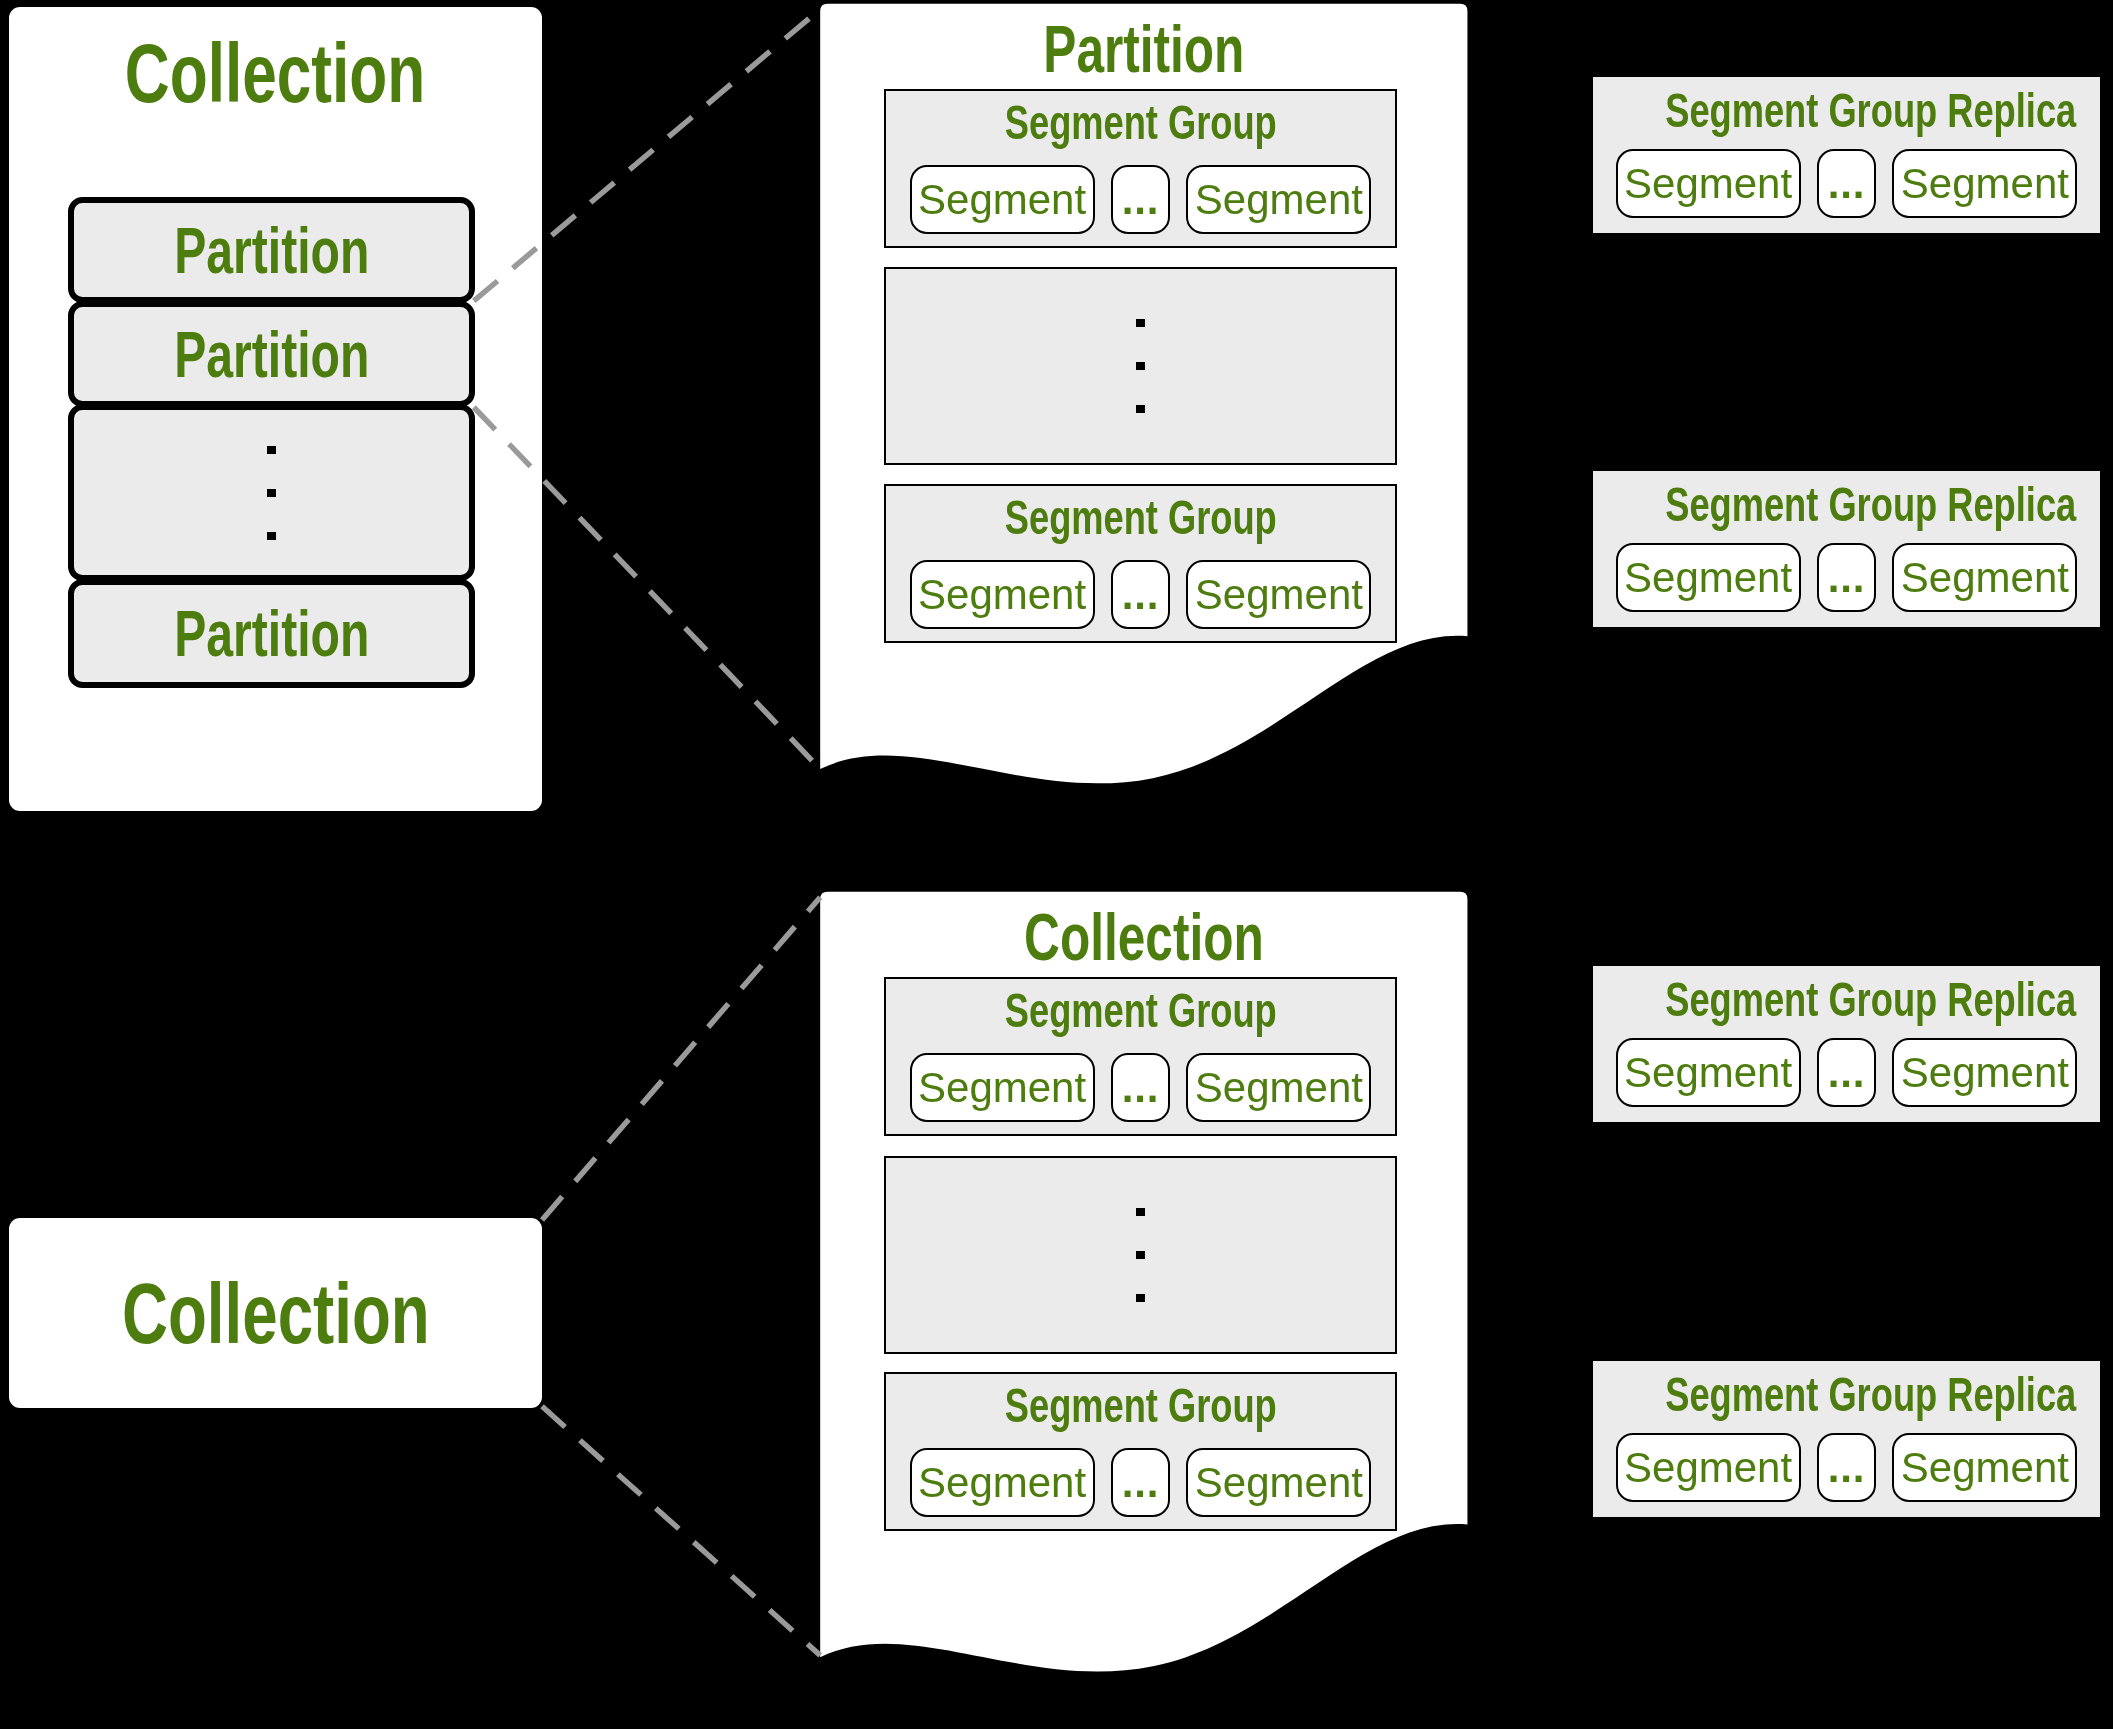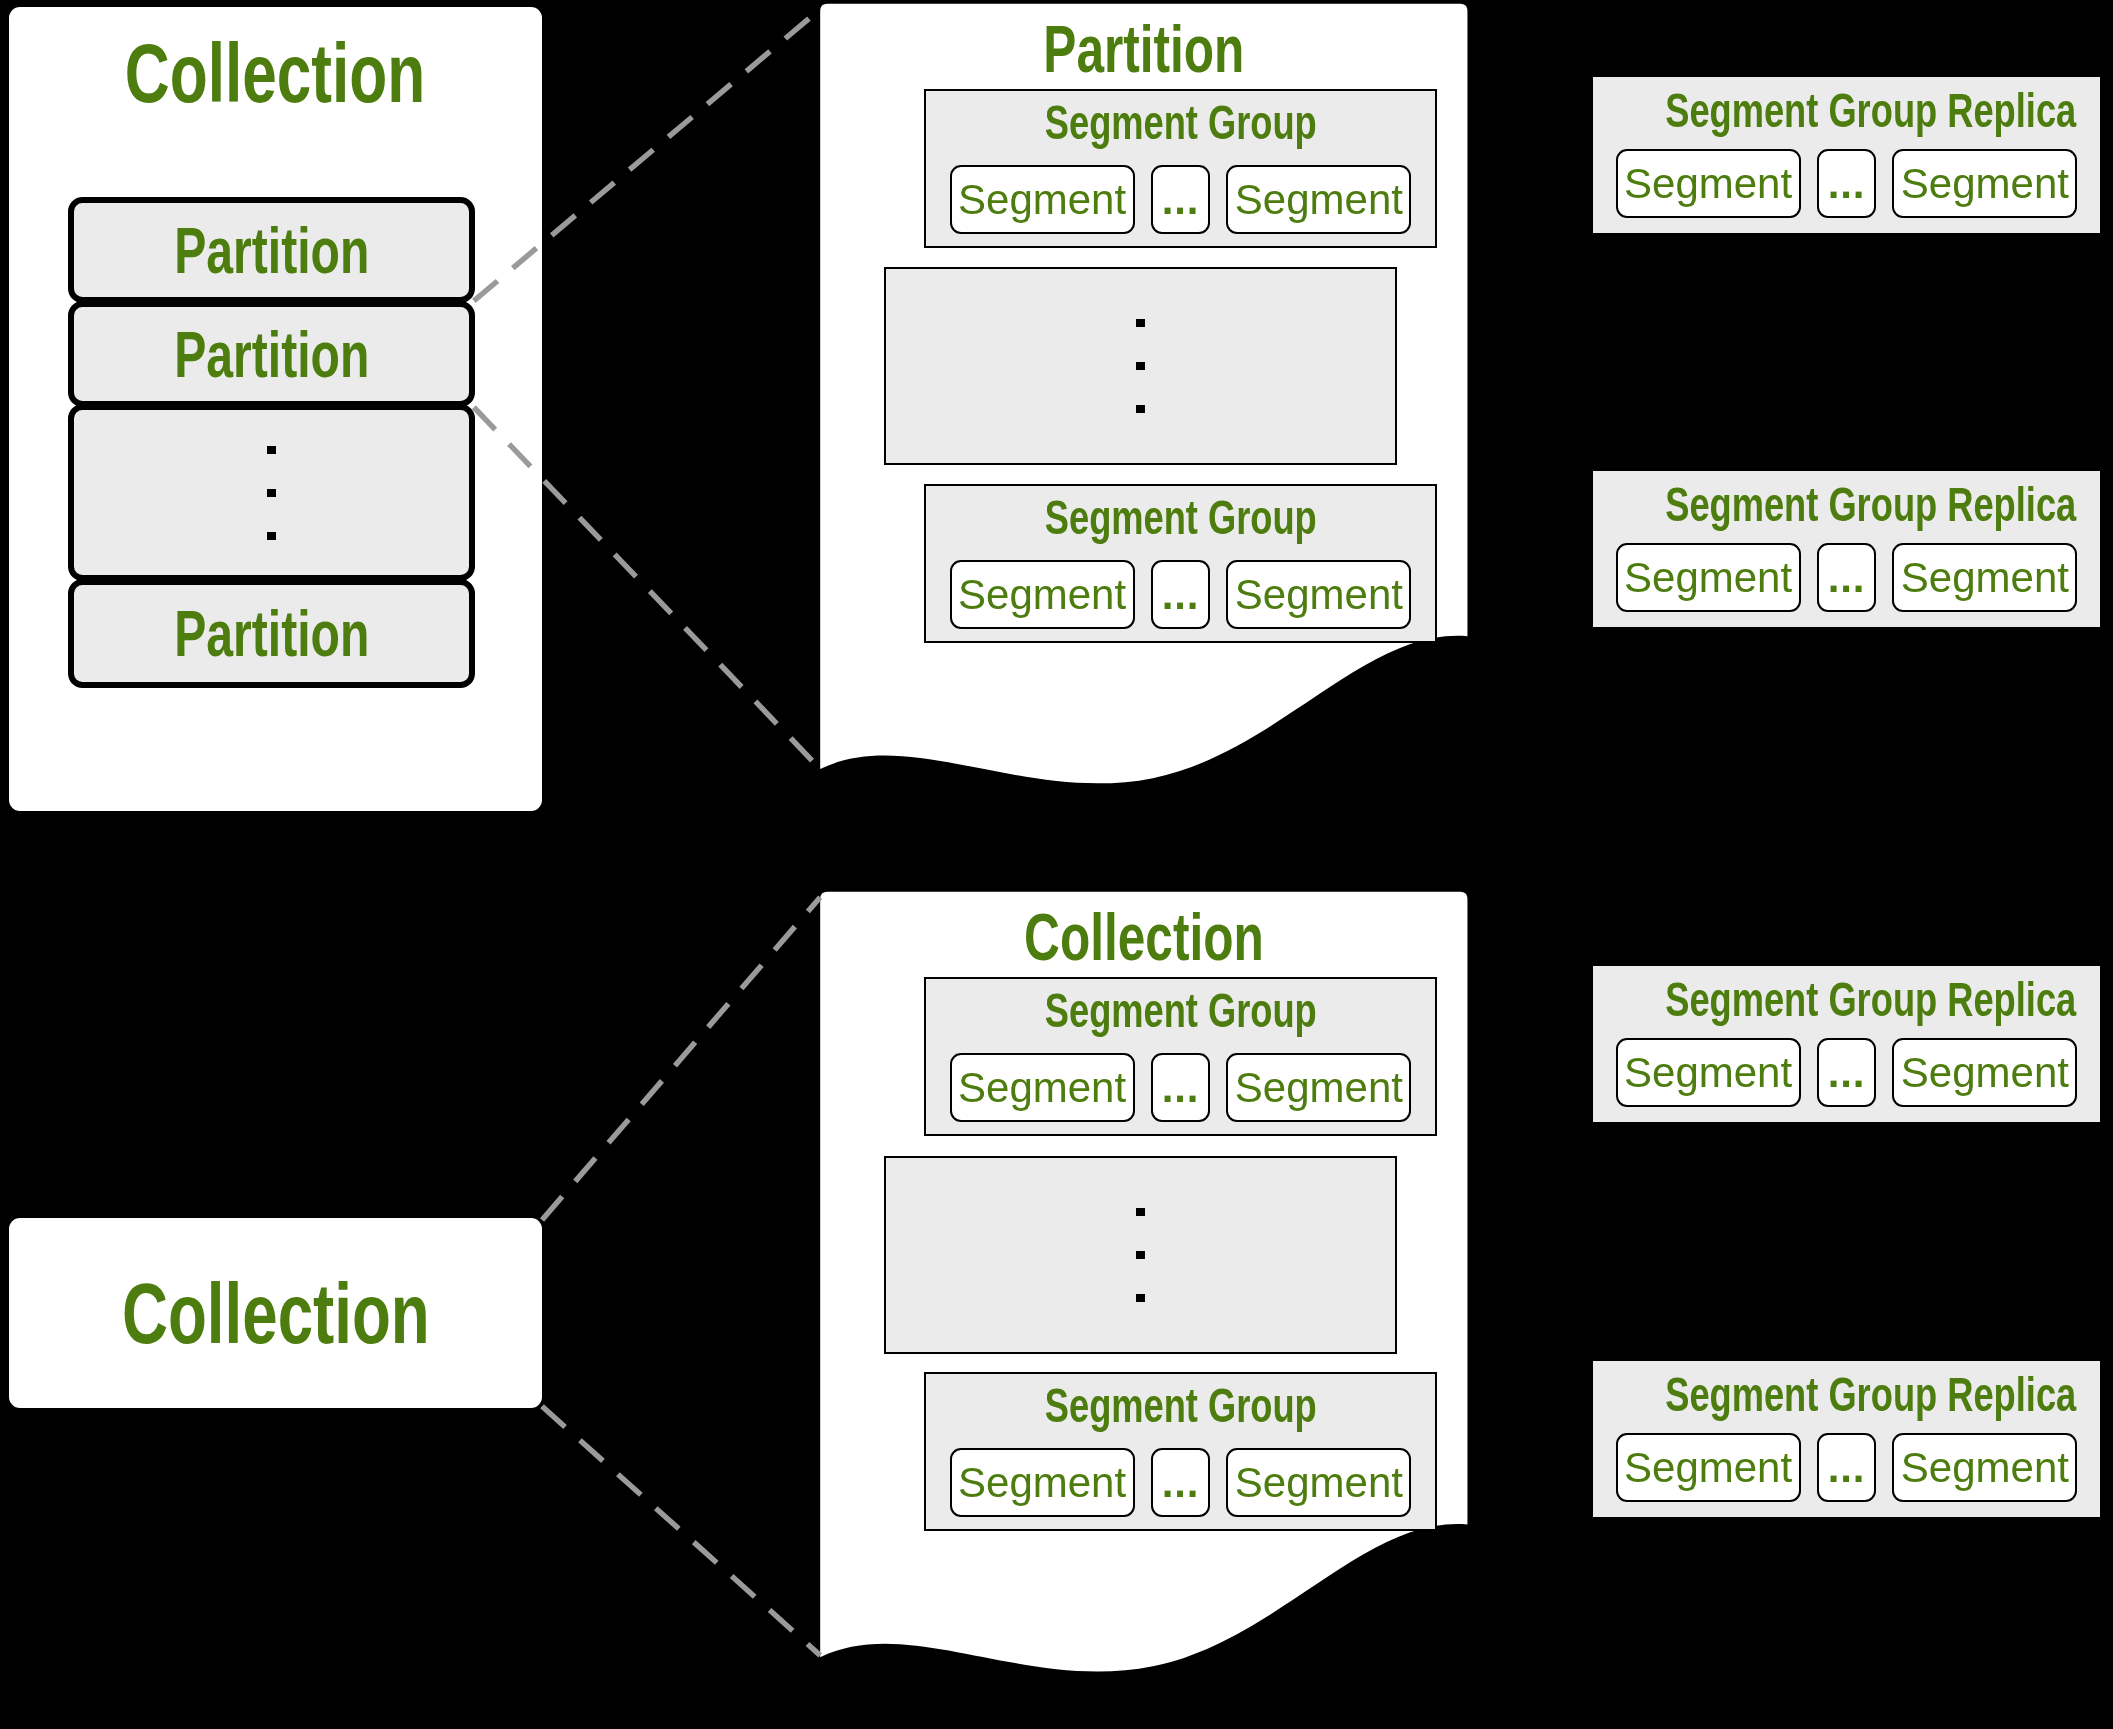--- a/index.html
+++ b/index.html
@@ -29,24 +29,24 @@
   .overlay{position:absolute;left:0;top:0;z-index:2;}
 
   
   .doc-title{position:absolute;left:820px;width:647px;text-align:center;font-size:67px;
              font-weight:bold;line-height:1;z-index:3;}
   .t1{top:14.5px}
   .t2{top:903px}
 
   
   .sg{position:absolute;width:513px;height:159px;background:#ebebeb;border:2.7px solid #000;
-      box-sizing:border-box;z-index:3;margin-left:40px;}
+      box-sizing:border-box;z-index:3;}
   .sg-title{text-align:center;margin-top:7.3px;font-size:49px;font-weight:bold;line-height:1;}
   .seg-row{position:absolute;left:0;right:0;top:74px;display:flex;justify-content:center;gap:16.4px;}
-  .seg{height:69px;width:185px;background:#fff;border:2.7px solid #000;border-radius:11px;
+  .seg{height:69px;width:185px;background:#fff;border:2.7px solid #000;border-radius:17px;
        box-sizing:border-box;display:flex;align-items:center;justify-content:center;font-size:42px;}
   .seg-dots{width:59px;font-weight:bold;letter-spacing:0.9px;}
 
   
   .gap-box{position:absolute;width:513px;height:198px;background:#ebebeb;border:2.7px solid #000;
            box-sizing:border-box;display:flex;align-items:center;justify-content:center;z-index:3;}
 
   
   .replica{position:absolute;left:1593px;width:507px;height:156px;background:#ebebeb;z-index:3;}
   .rep-title{text-align:center;margin-top:9px;font-size:49px;font-weight:bold;line-height:1;}

